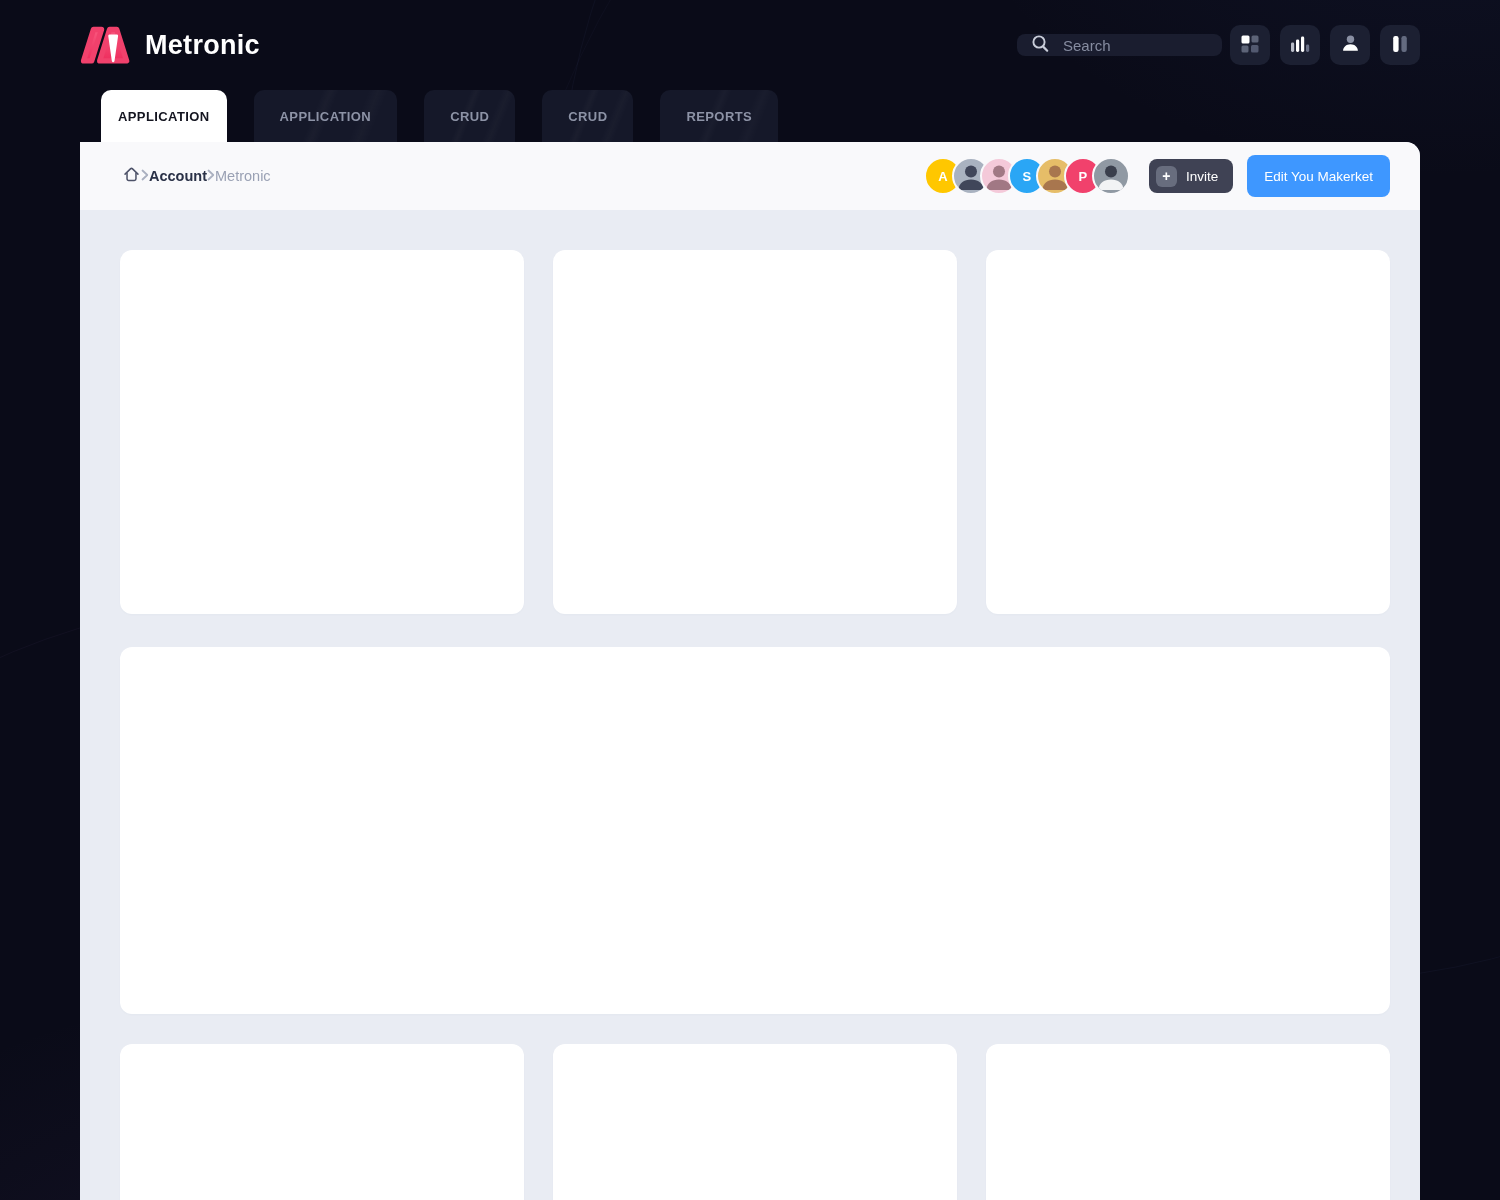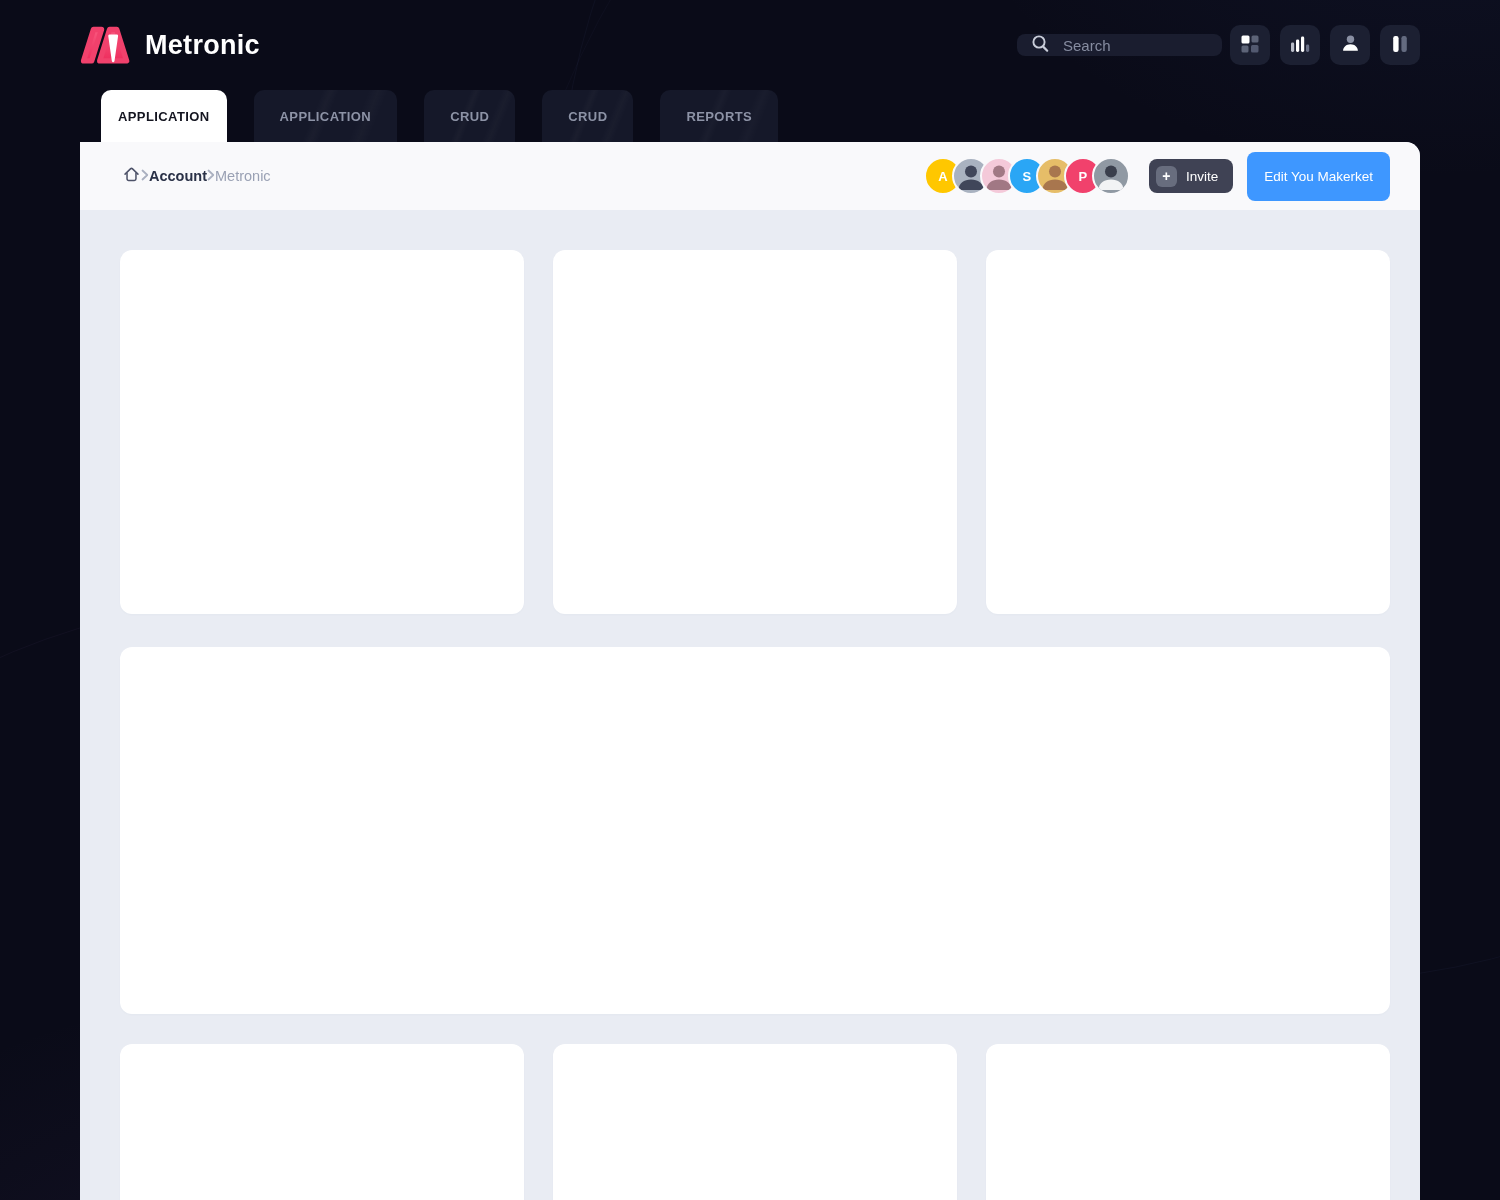--- a/index.html
+++ b/index.html
@@ -191,21 +191,21 @@
     background: #686d7e;
     display: flex;
     align-items: center;
     justify-content: center;
     font-size: 14px;
     font-weight: 700;
     color: #ffffff;
     line-height: 1;
   }
   .edit-btn {
-    height: 49px;
+    height: 42px;
     margin-left: -5px;
     border: none;
     border-radius: 8px;
     background: #3e97ff;
     color: #ffffff;
     font-size: 13.5px;
     font-weight: 500;
     padding: 0 17px;
     cursor: pointer;
     font-family: "Liberation Sans", "DejaVu Sans", sans-serif;

